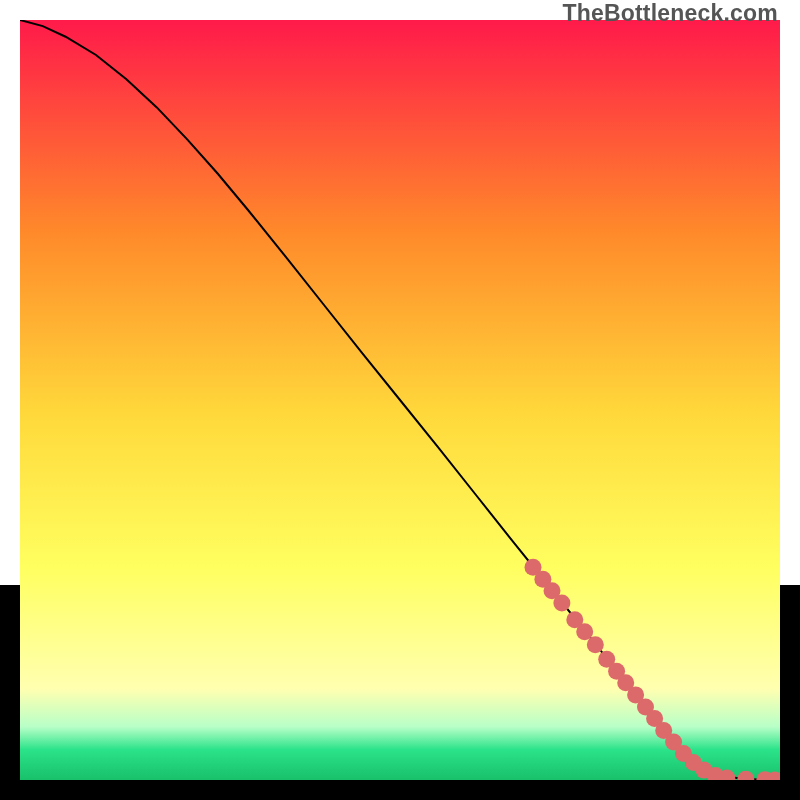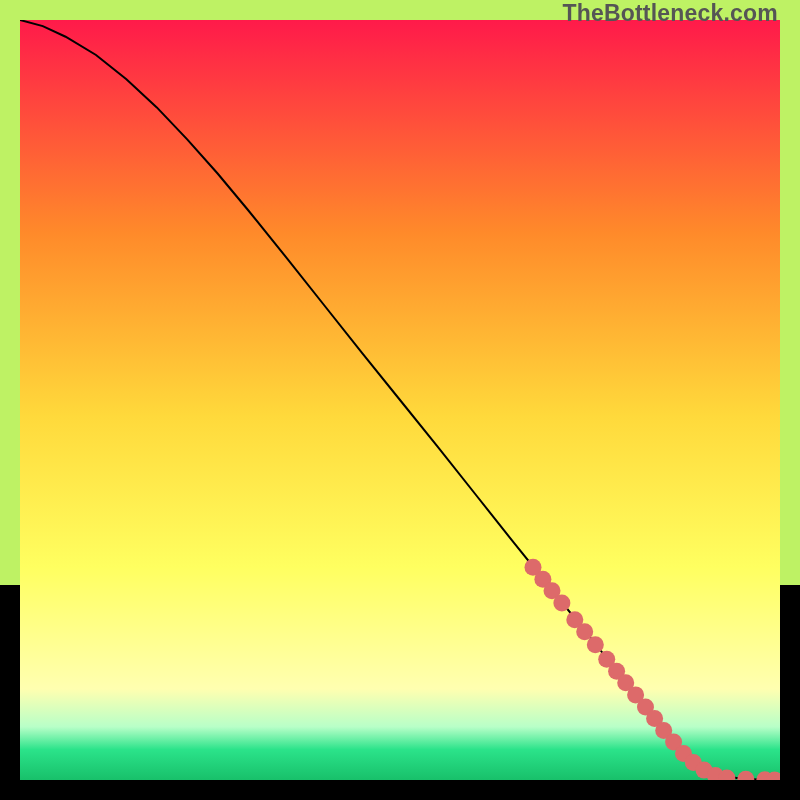--- a/index.html
+++ b/index.html
@@ -8,21 +8,21 @@
     width: 800px;
     height: 800px;
     background: #000;
     overflow: hidden;
     font-family: Arial, Helvetica, sans-serif;
   }
   .stage {
     position: relative;
     width: 800px;
     height: 585px;
-    background: #bef264;
+    background: #ffffff;
   }
   .frame {
     position: absolute;
     left: 20px;
     top: 20px;
     width: 760px;
     height: 760px;
     overflow: hidden;
   }
   .watermark {

